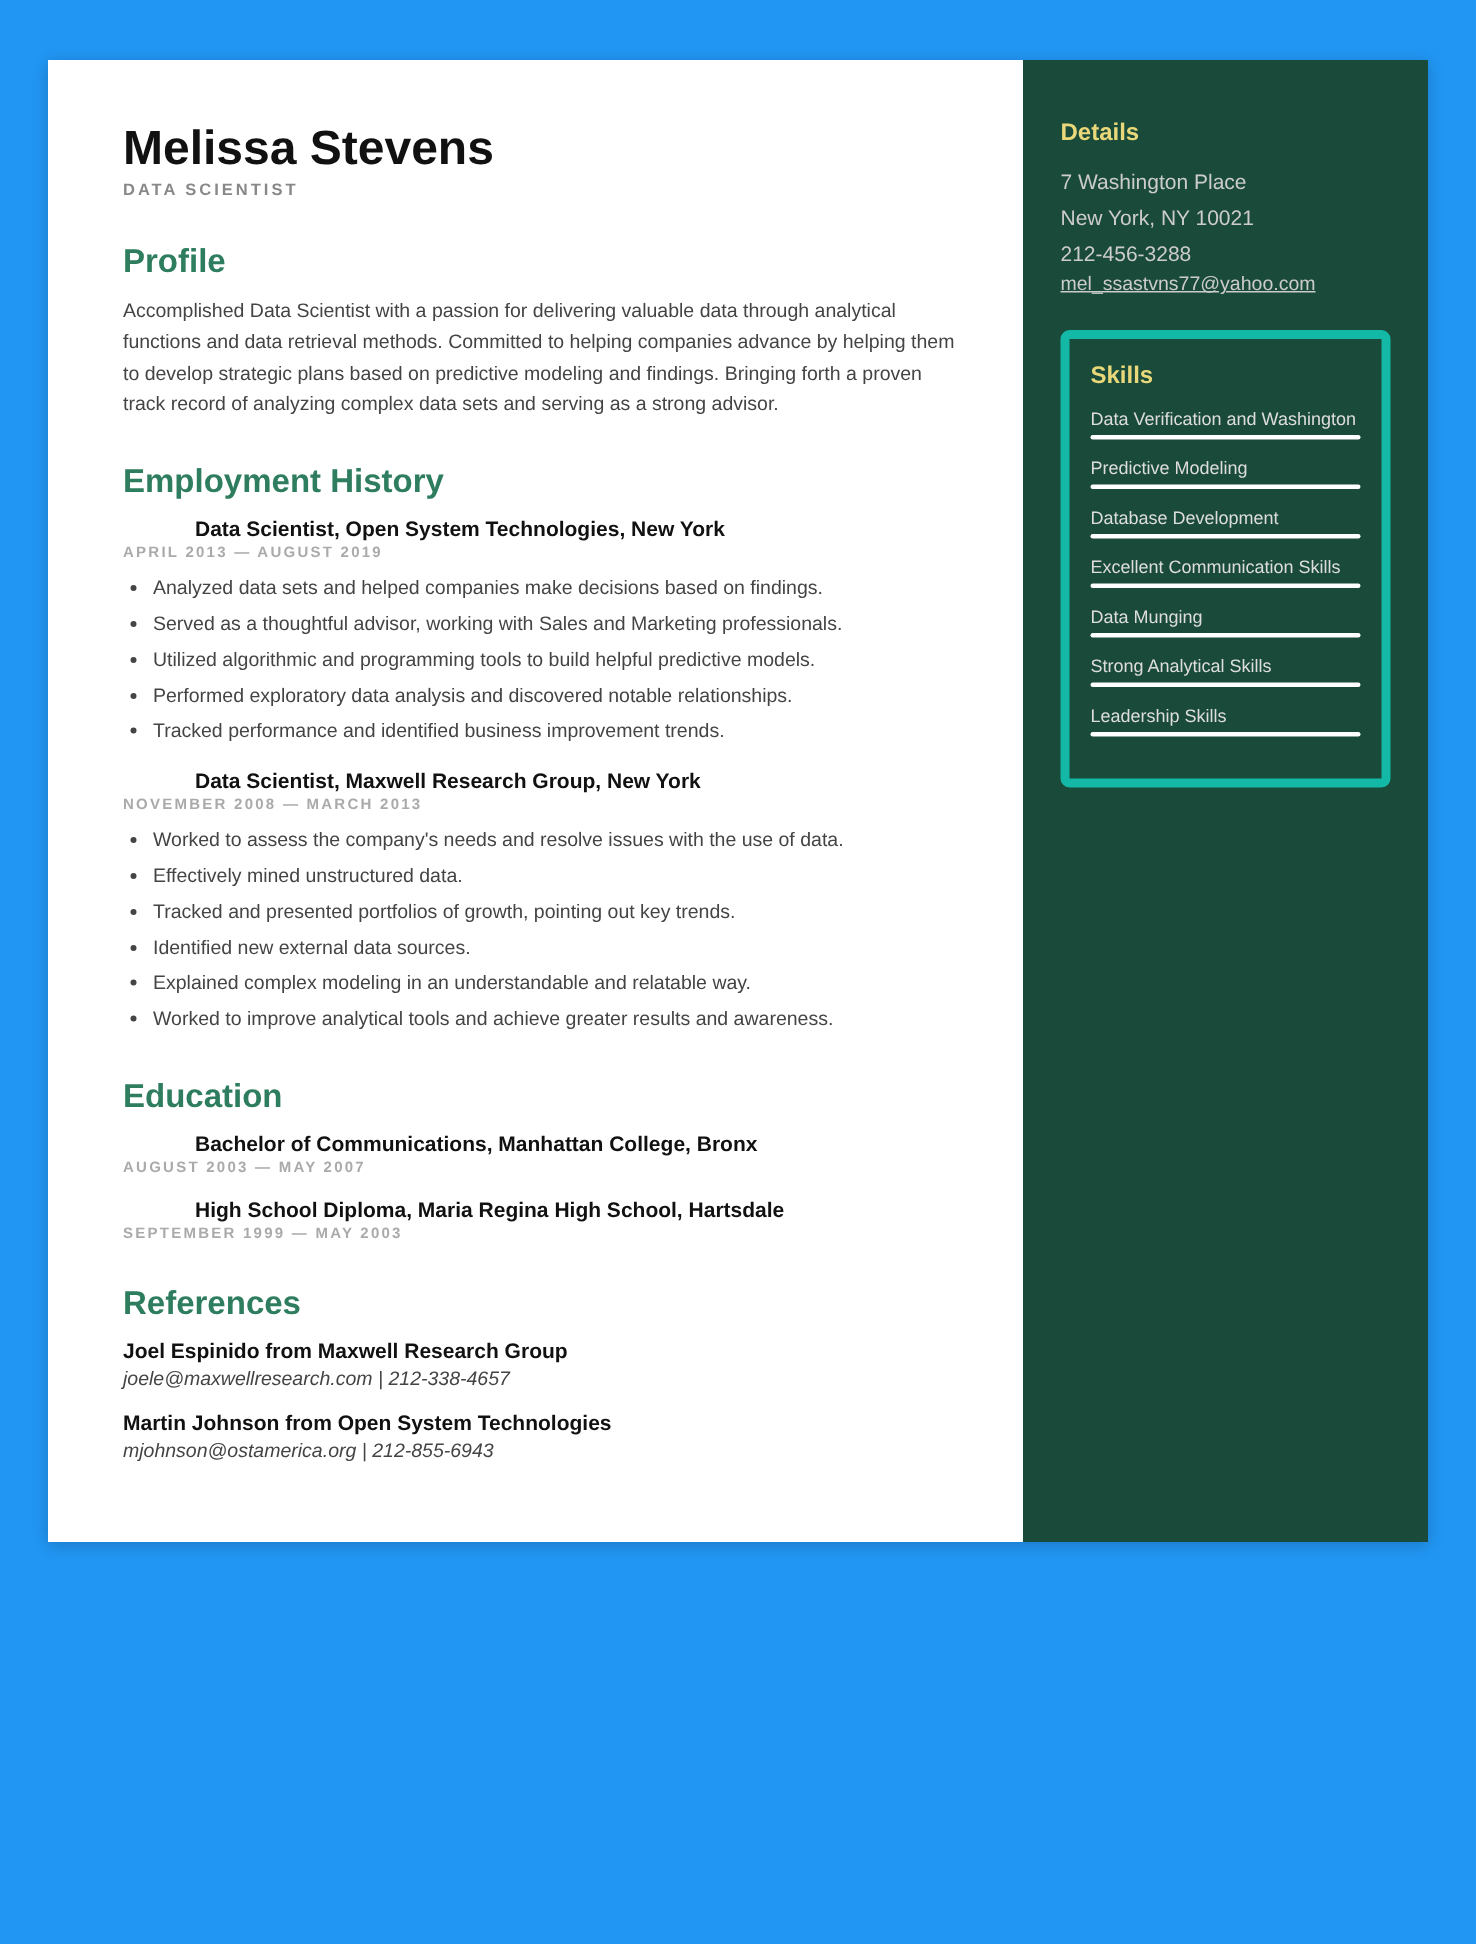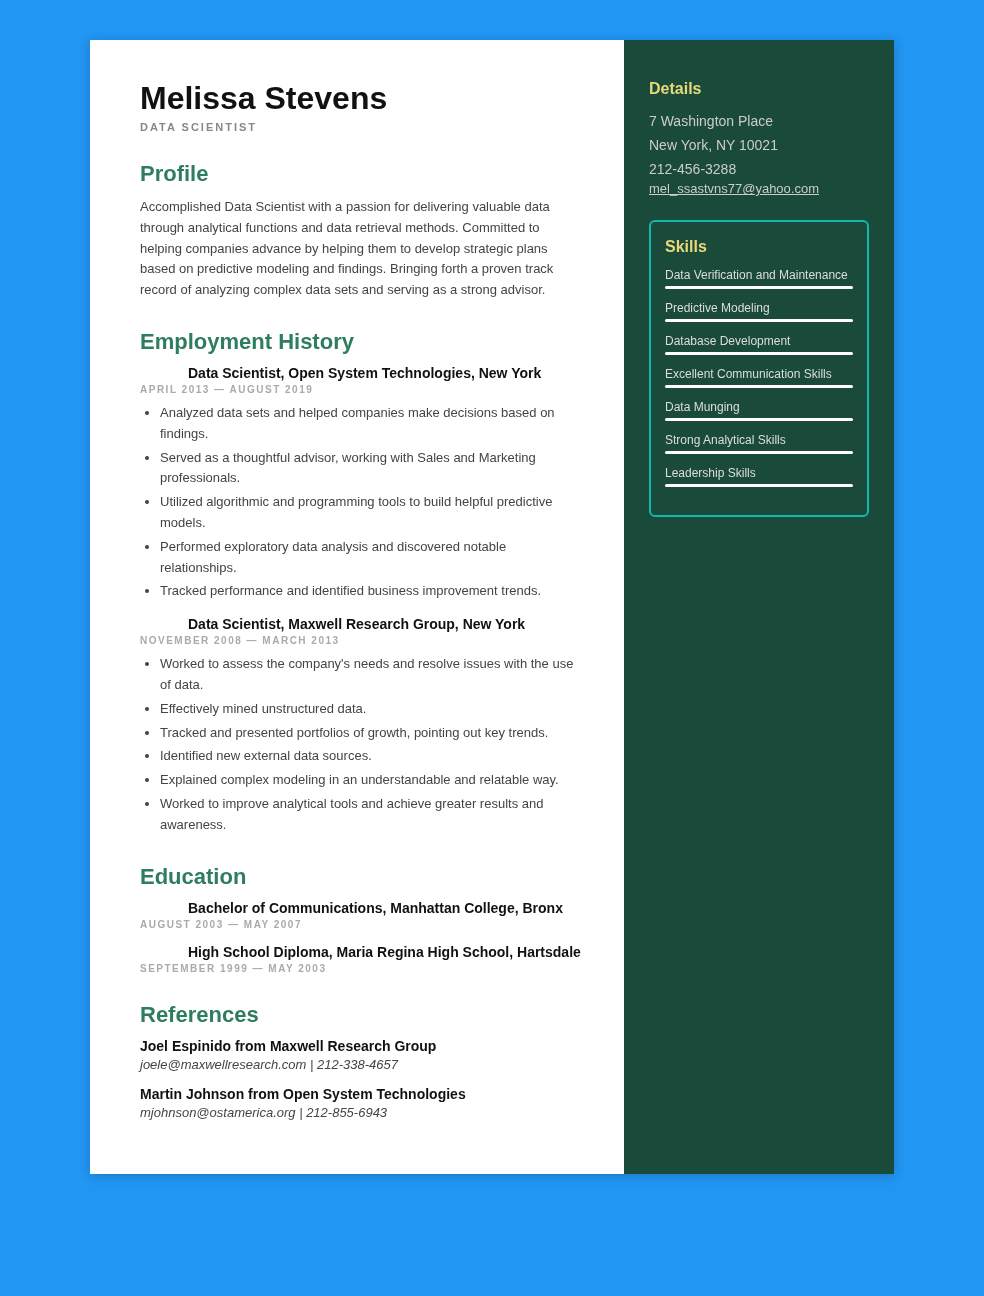--- a/index.html
+++ b/index.html
@@ -6,21 +6,21 @@
     body {
       background-color: #2196F3;
       display: flex;
       justify-content: center;
       align-items: flex-start;
       min-height: 1296px;
       padding: 40px 30px;
       font-family: Arial, Helvetica, sans-serif;
     }
     .resume-container {
-      width: 804px;
+      width: 920px;
       display: flex;
       background: #c4b5fd;
       box-shadow: 0 2px 10px rgba(0,0,0,0.2);
     }
     
     .left-col {
       flex: 1;
       padding: 40px 40px 40px 50px;
       background: white;
     }
@@ -112,21 +112,21 @@
       font-size: 14px;
       color: #ccc;
       line-height: 1.7;
     }
     .details-email {
       font-size: 13px;
       color: #ccc;
       text-decoration: underline;
     }
     .skills-box {
-      border: 2px solid #14b8a6;
+      border: 6px solid #14b8a6;
       border-radius: 6px;
       padding: 16px 14px;
       margin-top: 24px;
     }
     .skill-item {
       margin-bottom: 12px;
     }
     .skill-name {
       font-size: 12px;
       color: #ddd;
@@ -211,21 +211,21 @@
     <div class="sidebar-section-title">Details</div>
     <div class="details-text">7 Washington Place</div>
     <div class="details-text">New York, NY 10021</div>
     <div class="details-text">212-456-3288</div>
     <div class="details-email">mel_ssastvns77@yahoo.com</div>
 
     <div class="skills-box">
       <div class="sidebar-section-title">Skills</div>
 
       <div class="skill-item">
-        <div class="skill-name">Data Verification and Maintenance</div>
+        <div class="skill-name">Data Verification and Washington</div>
         <div class="skill-bar"></div>
       </div>
 
       <div class="skill-item">
         <div class="skill-name">Predictive Modeling</div>
         <div class="skill-bar"></div>
       </div>
 
       <div class="skill-item">
         <div class="skill-name">Database Development</div>

